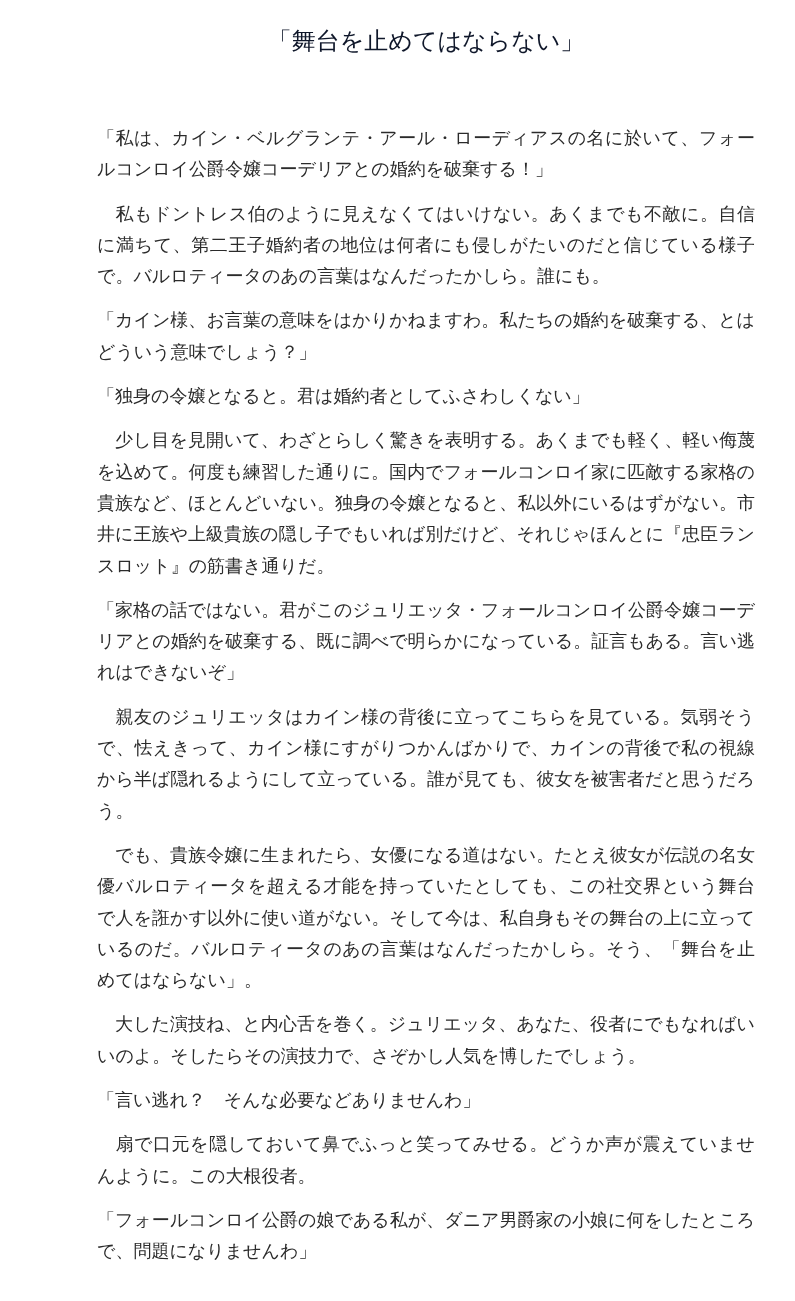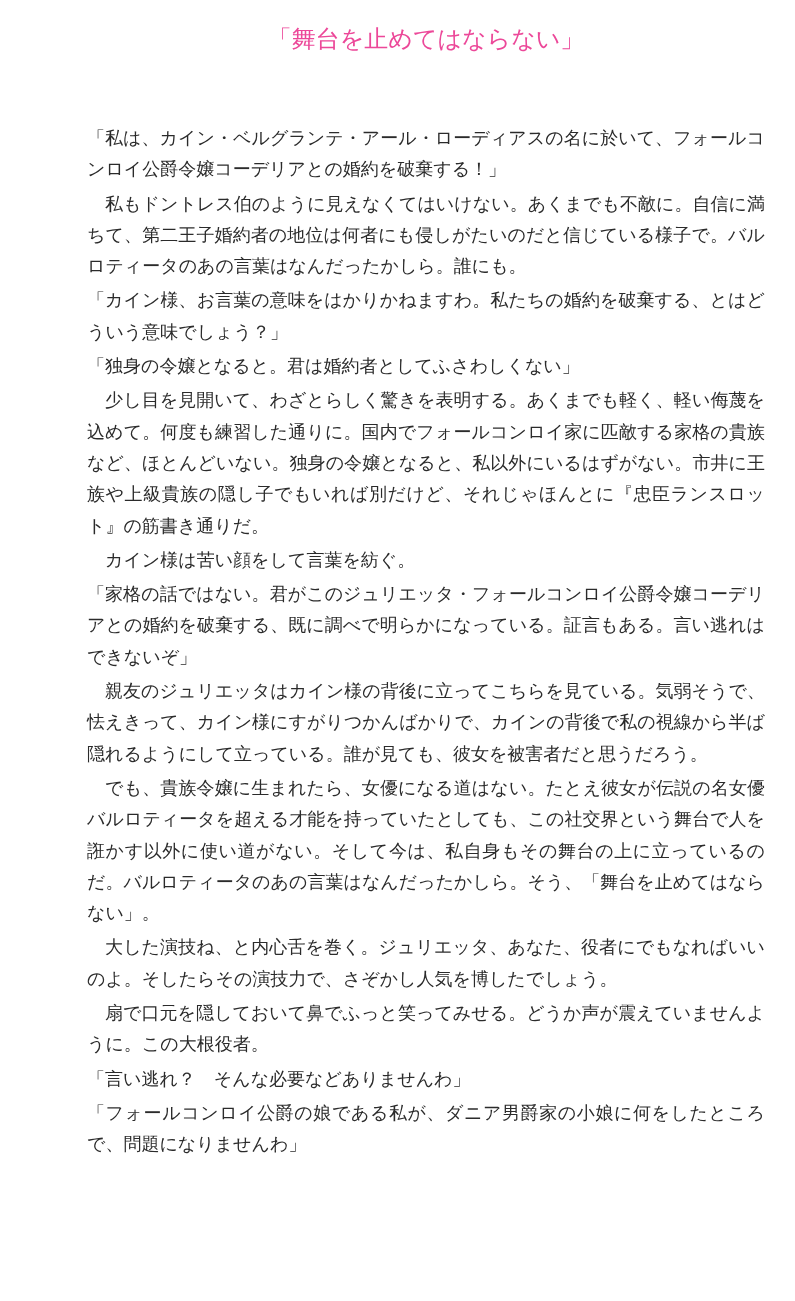--- a/index.html
+++ b/index.html
@@ -14,55 +14,54 @@
     background: #ffffff;
     font-family: "Liberation Serif", "DejaVu Serif", serif;
   }
   .page {
     width: 684px;            
     margin-left: 84px;
   }
   .episode-title {
     margin: 0;
     padding-top: 27px;
-    font-family: Liberation Mono, monospace;
+    font-family: Liberation Serif, serif;
     font-size: 24px;
     font-weight: 400;
     line-height: 28px;
     text-align: center;
-    color: #ec4899;
+    color: #0f172a;
   }
   .episode-body {
     margin-top: 68px;
     font-size: 18px;
     line-height: 31.3px;
     color: #2b2b2b;
     text-align: justify;
     
     line-break: strict;
     overflow-wrap: break-word;
   }
   .episode-body p {
-    margin: 3px;
+    margin: 13px;
     padding: 0;
   }
 </style>
 </head>
 <body>
 
 <main class="page">
   <h1 class="episode-title">「舞台を止めてはならない」</h1>
   <section class="episode-body">
       <p>「私は、カイン・ベルグランテ・アール・ローディアスの名に於いて、フォールコンロイ公爵令嬢コーデリアとの婚約を破棄する！」</p>
       <p>　私もドントレス伯のように見えなくてはいけない。あくまでも不敵に。自信に満ちて、第二王子婚約者の地位は何者にも侵しがたいのだと信じている様子で。バルロティータのあの言葉はなんだったかしら。誰にも。</p>
       <p>「カイン様、お言葉の意味をはかりかねますわ。私たちの婚約を破棄する、とはどういう意味でしょう？」</p>
       <p>「独身の令嬢となると。君は婚約者としてふさわしくない」</p>
       <p>　少し目を見開いて、わざとらしく驚きを表明する。あくまでも軽く、軽い侮蔑を込めて。何度も練習した通りに。国内でフォールコンロイ家に匹敵する家格の貴族など、ほとんどいない。独身の令嬢となると、私以外にいるはずがない。市井に王族や上級貴族の隠し子でもいれば別だけど、それじゃほんとに『忠臣ランスロット』の筋書き通りだ。</p>
-      <p>　カイン様は苦い顔をして言葉を紡ぐ。</p>
       <p>「家格の話ではない。君がこのジュリエッタ・フォールコンロイ公爵令嬢コーデリアとの婚約を破棄する、既に調べで明らかになっている。証言もある。言い逃れはできないぞ」</p>
       <p>　親友のジュリエッタはカイン様の背後に立ってこちらを見ている。気弱そうで、怯えきって、カイン様にすがりつかんばかりで、カインの背後で私の視線から半ば隠れるようにして立っている。誰が見ても、彼女を被害者だと思うだろう。</p>
       <p>　でも、貴族令嬢に生まれたら、女優になる道はない。たとえ彼女が伝説の名女優バルロティータを超える才能を持っていたとしても、この社交界という舞台で人を誑かす以外に使い道がない。そして今は、私自身もその舞台の上に立っているのだ。バルロティータのあの言葉はなんだったかしら。そう、「舞台を止めてはならない」。</p>
       <p>　大した演技ね、と内心舌を巻く。ジュリエッタ、あなた、役者にでもなればいいのよ。そしたらその演技力で、さぞかし人気を博したでしょう。</p>
+      <p>「言い逃れ？　そんな必要などありませんわ」</p>
       <p>　扇で口元を隠しておいて鼻でふっと笑ってみせる。どうか声が震えていませんように。この大根役者。</p>
-      <p>「言い逃れ？　そんな必要などありませんわ」</p>
       <p>「フォールコンロイ公爵の娘である私が、ダニア男爵家の小娘に何をしたところで、問題になりませんわ」</p>
     </section>
 </main>
 
 </body></html>

